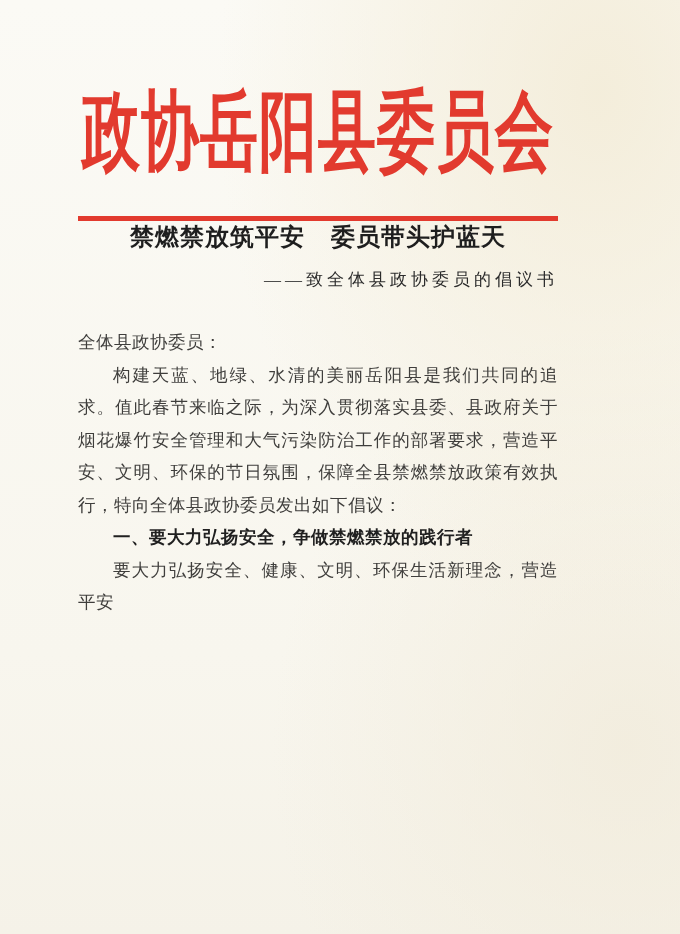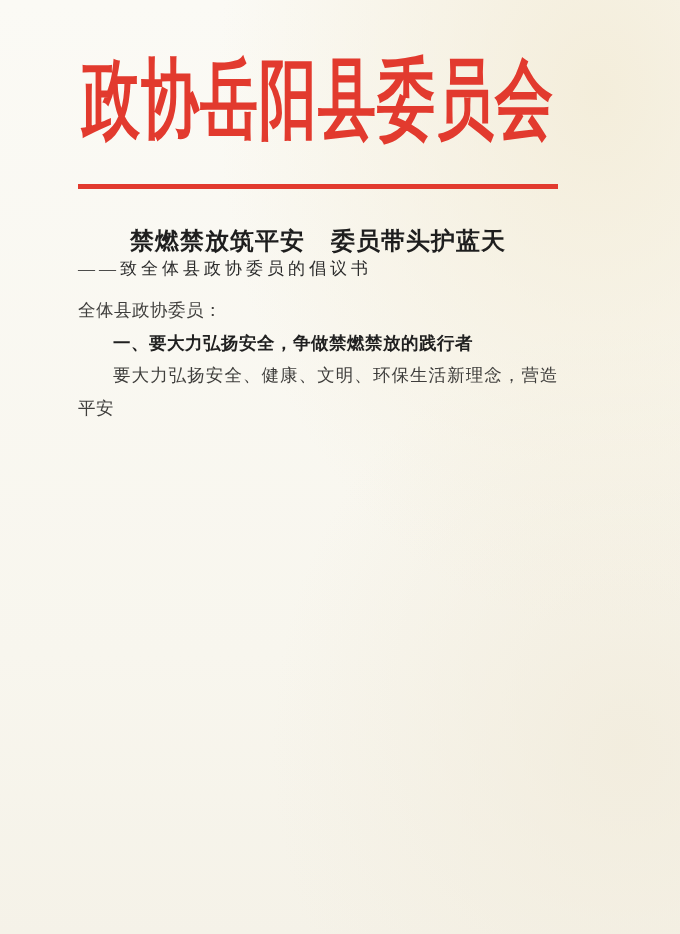--- a/index.html
+++ b/index.html
@@ -19,21 +19,21 @@
       linear-gradient(#fbfaf5, #f8f6ee 70%, #f5f2e8);
   }
   .content {
     position: absolute;
     left: 78px;
     top: 0;
     width: 480px;
   }
   
   .letterhead {
-    margin-top: 56px;
+    margin-top: 88px;
     height: 88px;
     display: flex;
     align-items: center;
     justify-content: center;
   }
   .letterhead .org {
     display: inline-block;
     font-size: 58px;
     font-weight: bold;
     letter-spacing: 1px;
@@ -43,38 +43,38 @@
     font-family: "Liberation Serif", "DejaVu Serif", serif;
   }
   .red-rule {
     margin-top: 40px;
     height: 2px;
     border-top: 3px solid var(--accent, #e23a2e);
     border-bottom: 2px solid var(--accent, #e23a2e);
   }
   
   .doc-title {
-    margin-top: 36px;
     text-align: center;
     font-size: 24px;
     font-weight: bold;
     color: #1e1e1e;
     letter-spacing: 1px;
     white-space: nowrap;
   }
   .title-gap { display: inline-block; width: 26px; }
   .doc-subtitle {
-    text-align: left;
+    margin-top: 15px;
+    text-align: right;
     font-size: 17px;
     letter-spacing: 4px;
     color: #2c2c2c;
   }
   
   .doc-body {
-    margin-top: 14px;
+    margin-top: 35px;
     font-size: 17.5px;
     line-height: 32.5px;
     letter-spacing: 0.5px;
     color: #3f3e3c;
     text-align: justify;
   }
   .salutation { text-indent: 0; }
   .body-para { text-indent: 2em; }
   .sec-heading {
     text-indent: 2em;
@@ -98,19 +98,20 @@
 
     <div class="doc-title">
       <span>禁燃禁放筑平安</span><span class="title-gap"></span><span>委员带头护蓝天</span>
     </div>
 
     <div class="doc-subtitle">——致全体县政协委员的倡议书</div>
 
     <div class="doc-body">
       <p class="salutation">全体县政协委员：</p>
       <div>
+          <p class="body-para">构建天蓝、地绿、水清的美丽岳阳县是我们共同的追求。值此春节来临之际，为深入贯彻落实县委、县政府关于烟花爆竹安全管理和大气污染防治工作的部署要求，营造平安、文明、环保的节日氛围，保障全县禁燃禁放政策有效执行，特向全体县政协委员发出如下倡议：</p>
           <p class="sec-heading">一、要大力弘扬安全，争做禁燃禁放的践行者</p>
           <p class="body-para">要大力弘扬安全、健康、文明、环保生活新理念，营造平安</p>
         </div>
     </div>
 
   </div>
 </div>
 
 </body></html>

